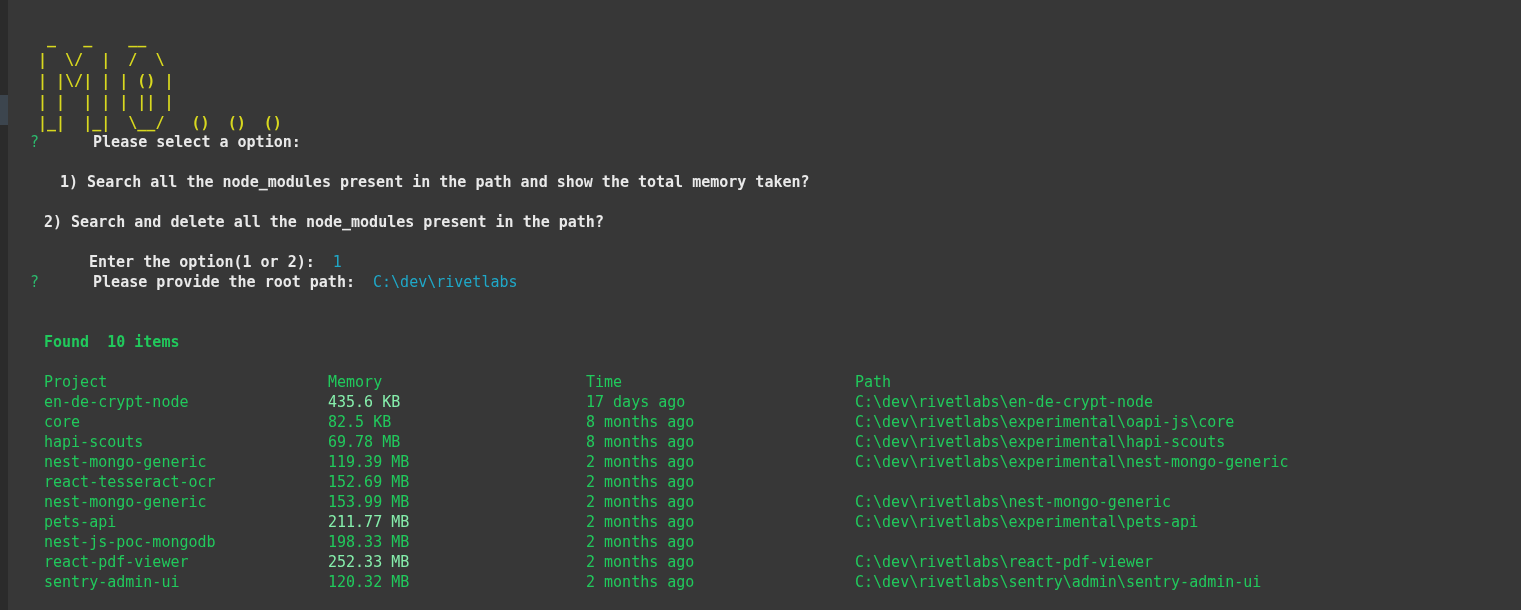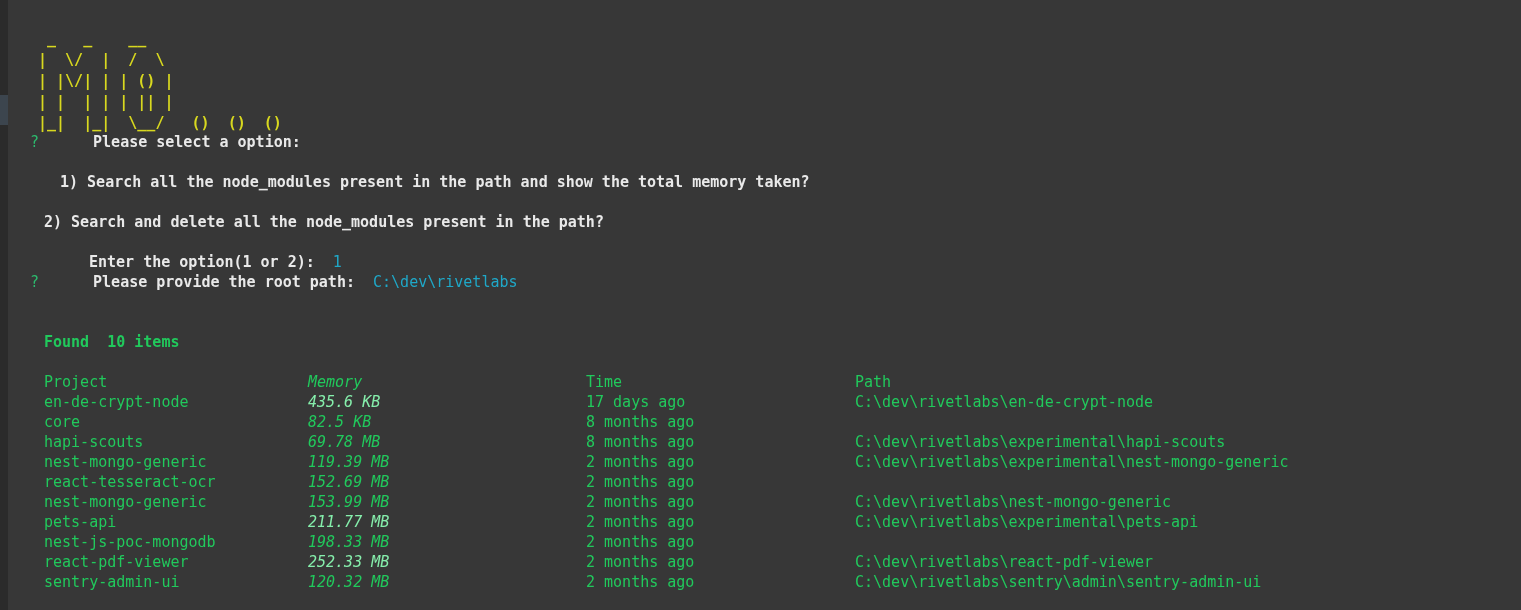--- a/index.html
+++ b/index.html
@@ -98,21 +98,21 @@
     line-height: 20px;
     white-space: pre;
     font-size: 15px;
   }
   .cell {
     position: absolute;
     top: 0;
     white-space: pre;
   }
   .c-project { left: 36px; }
-  .c-memory  { left: 300px; font-style: italic; }
+  .c-memory  { left: 320px; }
   .c-time    { left: 578px; }
   .c-path    { left: 847px; }
 
   .hdr .cell { color: #21c95c; }
   .green { color: #21c95c; }
   .red   { color: #86efac; }
 </style>
 </head>
 <body>
 
@@ -144,21 +144,21 @@
 
     <div id="table">
       <div class="row hdr">
         <span class="cell c-project">Project</span>
         <span class="cell c-memory">Memory</span>
         <span class="cell c-time">Time</span>
         <span class="cell c-path">Path</span>
       </div>
       <div id="rows-host">
           <div class="row"><span class="cell c-project green">en-de-crypt-node</span><span class="cell c-memory red">435.6 KB</span><span class="cell c-time green">17 days ago</span><span class="cell c-path green">C:\dev\rivetlabs\en-de-crypt-node</span></div>
-          <div class="row"><span class="cell c-project green">core</span><span class="cell c-memory green">82.5 KB</span><span class="cell c-time green">8 months ago</span></div>
+          <div class="row"><span class="cell c-project green">core</span><span class="cell c-memory green">82.5 KB</span><span class="cell c-time green">8 months ago</span><span class="cell c-path green">C:\dev\rivetlabs\experimental\oapi-js\core</span></div>
           <div class="row"><span class="cell c-project green">hapi-scouts</span><span class="cell c-memory green">69.78 MB</span><span class="cell c-time green">8 months ago</span><span class="cell c-path green">C:\dev\rivetlabs\experimental\hapi-scouts</span></div>
           <div class="row"><span class="cell c-project green">nest-mongo-generic</span><span class="cell c-memory green">119.39 MB</span><span class="cell c-time green">2 months ago</span><span class="cell c-path green">C:\dev\rivetlabs\experimental\nest-mongo-generic</span></div>
           <div class="row"><span class="cell c-project green">react-tesseract-ocr</span><span class="cell c-memory green">152.69 MB</span><span class="cell c-time green">2 months ago</span></div>
           <div class="row"><span class="cell c-project green">nest-mongo-generic</span><span class="cell c-memory green">153.99 MB</span><span class="cell c-time green">2 months ago</span><span class="cell c-path green">C:\dev\rivetlabs\nest-mongo-generic</span></div>
           <div class="row"><span class="cell c-project green">pets-api</span><span class="cell c-memory red">211.77 MB</span><span class="cell c-time green">2 months ago</span><span class="cell c-path green">C:\dev\rivetlabs\experimental\pets-api</span></div>
           <div class="row"><span class="cell c-project green">nest-js-poc-mongodb</span><span class="cell c-memory green">198.33 MB</span><span class="cell c-time green">2 months ago</span></div>
           <div class="row"><span class="cell c-project green">react-pdf-viewer</span><span class="cell c-memory red">252.33 MB</span><span class="cell c-time green">2 months ago</span><span class="cell c-path green">C:\dev\rivetlabs\react-pdf-viewer</span></div>
           <div class="row"><span class="cell c-project green">sentry-admin-ui</span><span class="cell c-memory green">120.32 MB</span><span class="cell c-time green">2 months ago</span><span class="cell c-path green">C:\dev\rivetlabs\sentry\admin\sentry-admin-ui</span></div>
         </div>
     </div>

